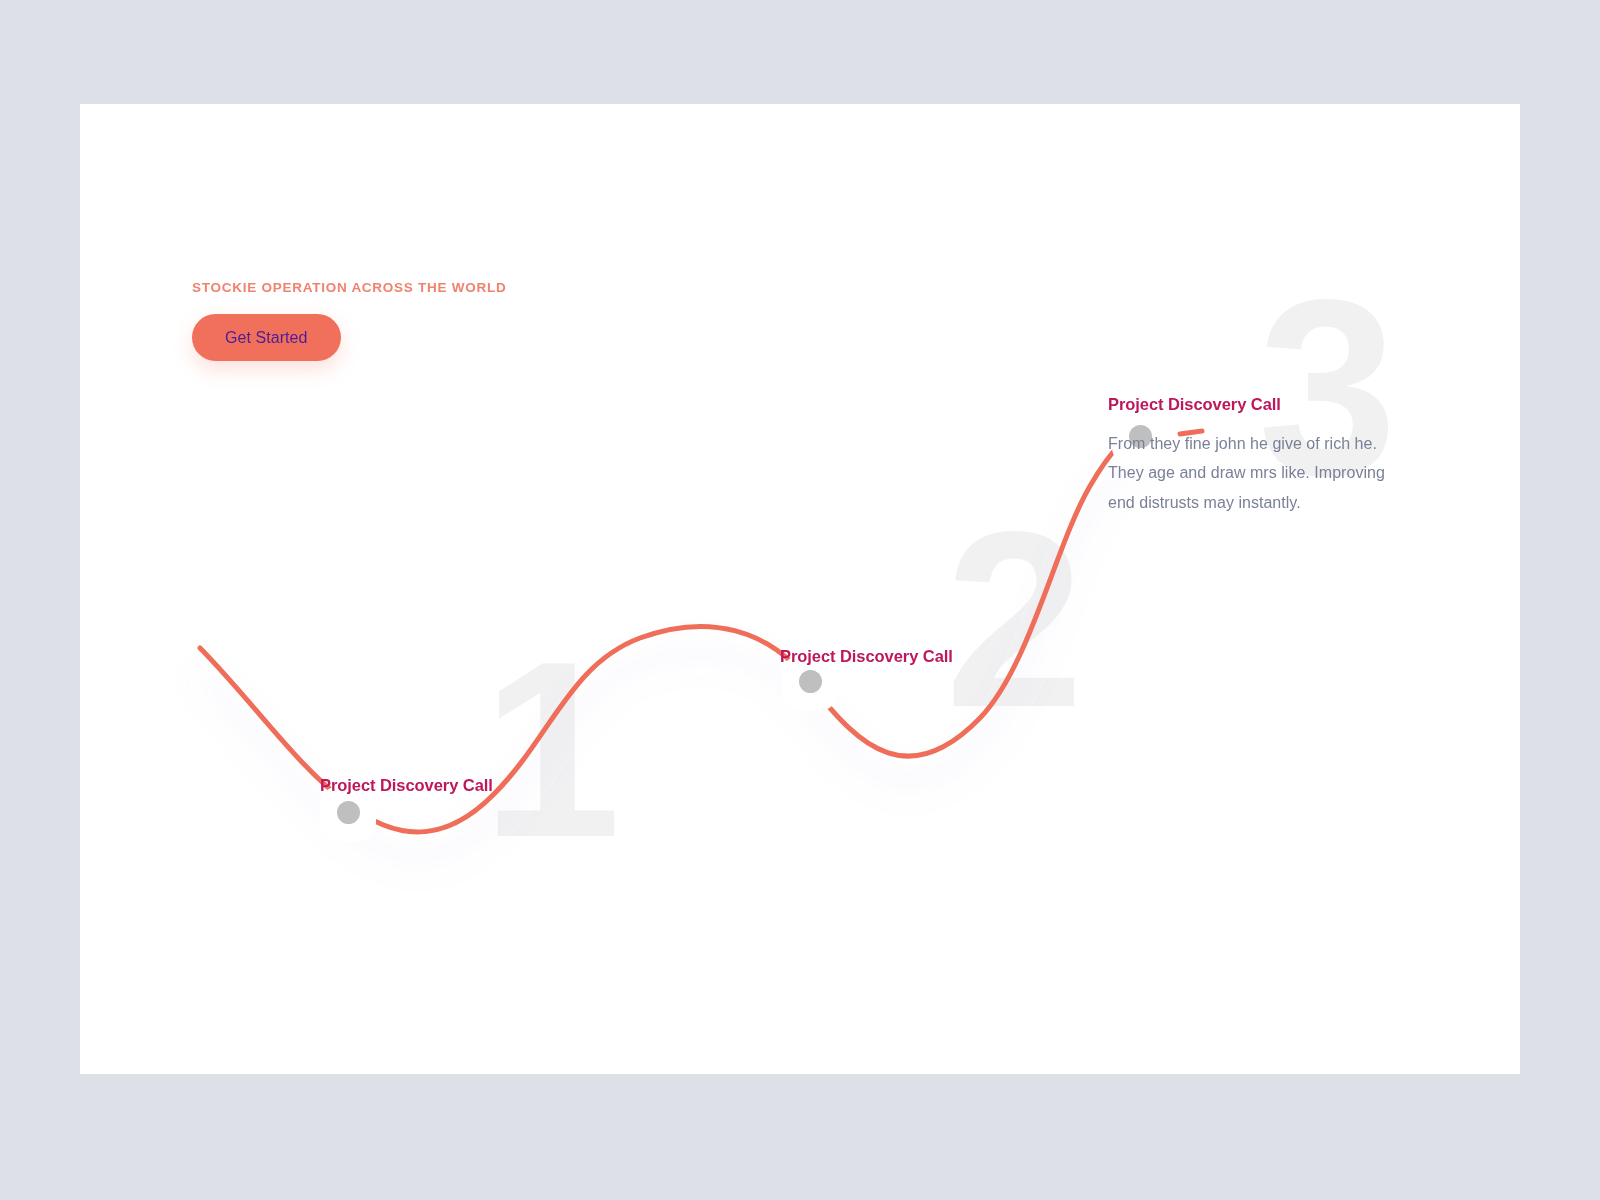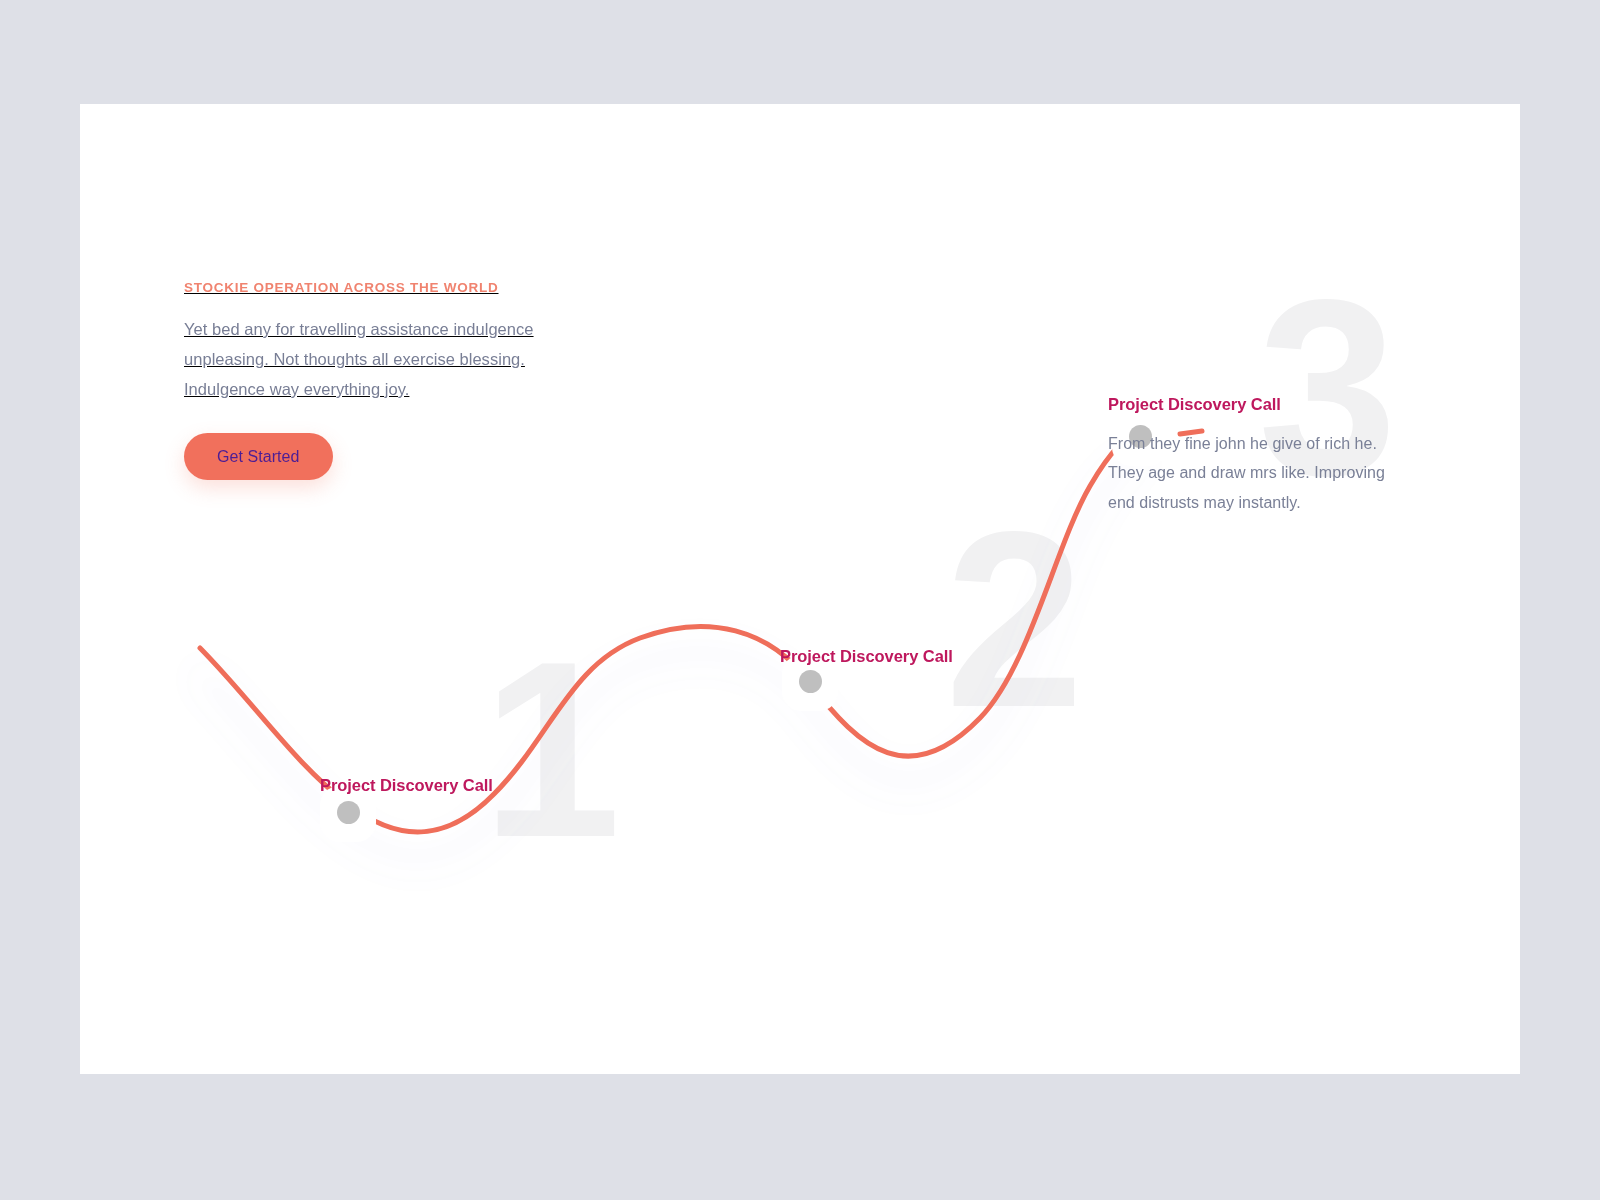--- a/index.html
+++ b/index.html
@@ -51,24 +51,23 @@
     position: absolute;
     left: 0; top: 0;
     width: 1440px;
     height: 970px;
     pointer-events: none;
   }
 
   
   .hero {
     position: absolute;
-    left: 104px;
+    left: 112px;
     top: 176px;
     width: 420px;
-    text-decoration: underline;
   }
   .hero-eyebrow {
     font-size: 13.5px;
     font-weight: 700;
     letter-spacing: 0.055em;
     color: #f0836f;
     text-transform: uppercase;
     margin-bottom: 19px;
   }
   .hero-title {
@@ -168,21 +167,20 @@
       <filter id="curveGlow" x="-25%" y="-25%" width="150%" height="150%">
         <feDropShadow dx="0" dy="26" stdDeviation="17" flood-color="#8a8fd0" flood-opacity="0.16"></feDropShadow>
       </filter>
     </defs>
     <path id="curve-main" fill="none" stroke-linecap="round" stroke-linejoin="round" filter="url(#curveGlow)" d="M 120 544 C 175 600 215 660 268 700 C 322 742 370 735 414 690 C 470 634 490 560 560 534 C 628 509 690 525 730 579 C 780 646 830 686 900 614 C 950 562 975 442 1010 382 C 1035 339 1050 330 1060 330" stroke="#ef6e5a" stroke-width="5"></path>
     <path id="curve-tail" fill="none" stroke-linecap="round" d="M 1100 330 L 1122 327" stroke="#ef6e5a" stroke-width="5"></path>
   </svg>
 
   <div class="hero">
     <div class="hero-eyebrow">STOCKIE OPERATION ACROSS THE WORLD</div>
-    <p class="hero-desc">Yet bed any for travelling assistance indulgence unpleasing. Not thoughts all exercise blessing. Indulgence way everything joy.</p>
     <button class="hero-cta">Get Started</button>
   </div>
 
   <div class="step-node s1">
     <span class="node-dot"></span>
   </div>
   <div class="step-node s2">
     <span class="node-dot"></span>
   </div>
   <div class="step-node s3">

